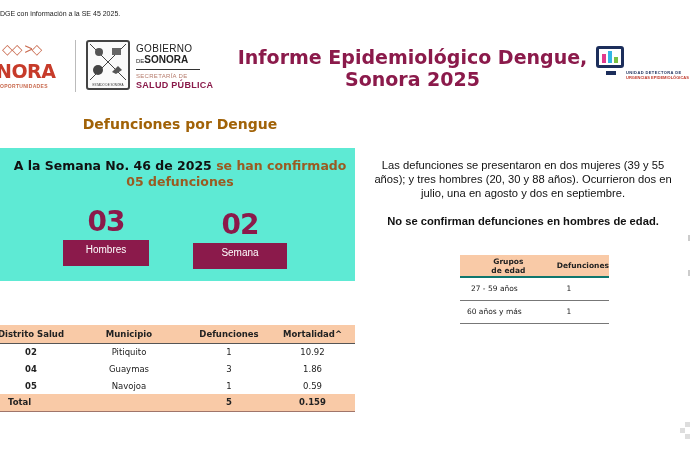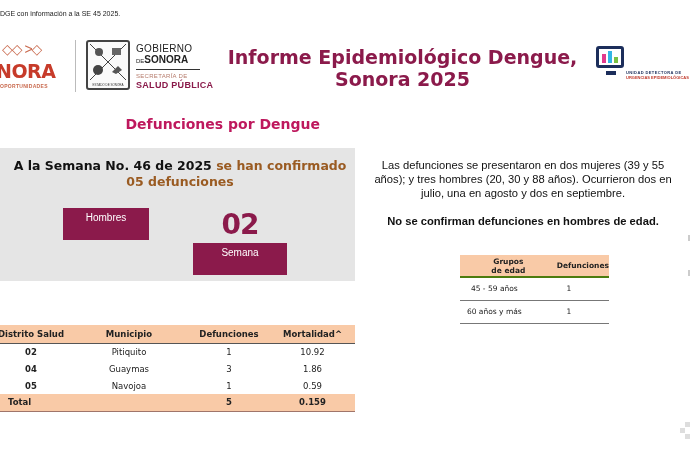--- a/index.html
+++ b/index.html
@@ -21,49 +21,49 @@
   .shield .shield-cap { position: absolute; bottom: 1px; left: 2px; right: 2px; font-size: 3px; text-align: center; color: #333; }
 
   .gov { position: absolute; left: 136px; top: 43px; }
   .gov .l1 { font-size: 10px; color: #222; letter-spacing: 0.3px; line-height: 11px; }
   .gov .l2 { font-size: 10px; font-weight: bold; color: #222; line-height: 11px; }
   .gov .l2 small { font-size: 6px; font-weight: normal; }
   .gov .rule { width: 64px; height: 1px; background: #333; margin: 2px 0 2px; }
   .gov .l3 { font-size: 6px; color: #b57a6a; letter-spacing: 0.3px; line-height: 8px; }
   .gov .l4 { font-size: 9px; font-weight: bold; color: #8a1a4a; letter-spacing: 0.3px; line-height: 11px; }
 
-  .main-title { position: absolute; left: 215px; top: 46px; width: 375px; text-align: center; font-family: "DejaVu Sans", sans-serif; font-weight: bold; font-size: 19px; line-height: 22px; color: #8b1a4b; }
+  .main-title { position: absolute; left: 225px; top: 46px; width: 375px; text-align: center; font-family: "DejaVu Sans", sans-serif; font-weight: bold; font-size: 19px; line-height: 22px; color: #8b1a4b; }
 
   .udue { position: absolute; left: 594px; top: 44px; width: 100px; height: 40px; }
   .udue .monitor { position: absolute; left: 2px; top: 2px; width: 28px; height: 22px; border: 3px solid #1c2e5b; border-radius: 3px; background: #fff; }
   .udue .monitor .b1 { position: absolute; left: 3px; bottom: 2px; width: 4px; height: 9px; background: #e23a8c; }
   .udue .monitor .b2 { position: absolute; left: 9px; bottom: 2px; width: 4px; height: 12px; background: #33b5e5; }
   .udue .monitor .b3 { position: absolute; left: 15px; bottom: 2px; width: 4px; height: 6px; background: #7ac143; }
   .udue .stand { position: absolute; left: 12px; top: 27px; width: 10px; height: 4px; background: #1c2e5b; }
   .udue .word { position: absolute; left: 32px; top: 0px; font-family: "DejaVu Sans", sans-serif; font-weight: bold; font-size: 22px; color: #1c2e5b; letter-spacing: -1px; line-height: 26px; }
   .udue .sub1 { position: absolute; left: 32px; top: 26px; font-size: 4px; font-weight: bold; color: #1c2e5b; white-space: nowrap; letter-spacing: 0.4px; }
   .udue .sub2 { position: absolute; left: 32px; top: 31px; font-size: 4px; font-weight: bold; color: #c0392b; white-space: nowrap; }
 
-  .section-title { position: absolute; left: 40px; top: 116px; width: 280px; text-align: right; font-family: "DejaVu Sans", sans-serif; font-weight: bold; font-size: 14px; color: #be185d; }
-
-  .pink-box { position: absolute; left: 0; top: 148px; width: 355px; height: 133px; background: #e5e5e5; }
+  .section-title { position: absolute; left: 40px; top: 116px; width: 280px; text-align: center; font-family: "DejaVu Sans", sans-serif; font-weight: bold; font-size: 14px; color: #a16207; }
+
+  .pink-box { position: absolute; left: 0; top: 148px; width: 355px; height: 133px; background: #5eead4; }
   .pink-box .headline { position: absolute; left: 10px; top: 10px; width: 340px; text-align: center; font-family: "DejaVu Sans", sans-serif; font-weight: bold; font-size: 12.5px; line-height: 16px; color: #111; }
   .pink-box .headline .accent { color: #9a5b22; }
   .stat { position: absolute; text-align: center; }
   .stat .num { font-family: "DejaVu Sans", sans-serif; font-weight: bold; font-size: 28px; color: #8b1a4b; line-height: 32px; letter-spacing: -1px; }
-  .stat .lbl { display: block; margin-top: 2px; background: #8b1a4b; color: #fff; font-size: 10px; line-height: 20px; height: 32px; }
+  .stat .lbl { display: block; margin-top: 2px; background: #8b1a4b; color: #fff; font-size: 10px; line-height: 20px; height: 26px; }
   .stat-h { left: 63px; top: 206px; width: 86px; }
   .stat-m { left: 193px; top: 209px; width: 94px; }
 
   .summary { position: absolute; left: 368px; top: 158px; width: 310px; text-align: center; font-size: 11.2px; line-height: 14px; color: #111; }
   .summary-bold { position: absolute; left: 368px; top: 215px; width: 310px; text-align: center; font-weight: bold; font-size: 11.2px; color: #111; }
 
   table { border-collapse: collapse; position: absolute; font-family: "DejaVu Sans", sans-serif; }
   .age-table { left: 460px; top: 255px; width: 149px; font-size: 7.5px; }
-  .age-table th { background: #f9caa7; font-weight: bold; height: 22px; border-bottom: 2px solid #4d7c0f; color: #222; padding-left: 28px; }
+  .age-table th { background: #f9caa7; font-weight: bold; height: 22px; border-bottom: 2px solid #0f766e; color: #222; padding-left: 28px; }
   .age-table td { height: 23px; text-align: center; border-bottom: 1.5px solid #777; color: #222; }
   .age-table th.c1, .age-table td.c1 { width: 94px; text-align: center; }
 
   .district-table { left: -8px; top: 325px; width: 363px; font-size: 8.5px; }
   .district-table th { background: #f9caa7; font-weight: bold; height: 18px; border-bottom: 1.5px solid #555; color: #222; text-align: center; }
   .district-table td { height: 17px; text-align: center; color: #222; }
   .district-table td.bold { font-weight: bold; }
   .district-table tr.total td { background: #f9caa7; font-weight: bold; border-bottom: 1.5px solid #a0756a; }
   .district-table .c-d { width: 78px; }
   .district-table .c-m { width: 118px; }
@@ -128,40 +128,41 @@
 
 <div class="pink-box">
   <div class="headline">
     <span>A la Semana No. 46 de 2025</span>
     <span class="accent">se han confirmado</span><br>
     <span class="accent">05 defunciones</span>
   </div>
 </div>
 
 <div class="stat stat-h">
+  <div class="num">03</div>
   <span class="lbl">Hombres</span>
 </div>
 <div class="stat stat-m">
   <div class="num">02</div>
   <span class="lbl">Semana</span>
 </div>
 
 <div class="summary">Las defunciones se presentaron en dos mujeres (39 y 55 años); y tres hombres (20, 30 y 88 años). Ocurrieron dos en julio, una en agosto y dos en septiembre.</div>
 <div class="summary-bold">No se confirman defunciones en hombres de edad.</div>
 
 <table class="age-table">
   <thead>
     <tr>
       <th class="c1">Grupos de edad</th>
       <th>Defunciones</th>
     </tr>
   </thead>
   <tbody>
     <tr>
-      <td class="c1">45 - 59 años</td>
+      <td class="c1">27 - 59 años</td>
       <td>1</td>
     </tr>
     <tr>
       <td class="c1">60 años y más</td>
       <td>1</td>
     </tr>
   </tbody>
 </table>
 
 <table class="district-table">

